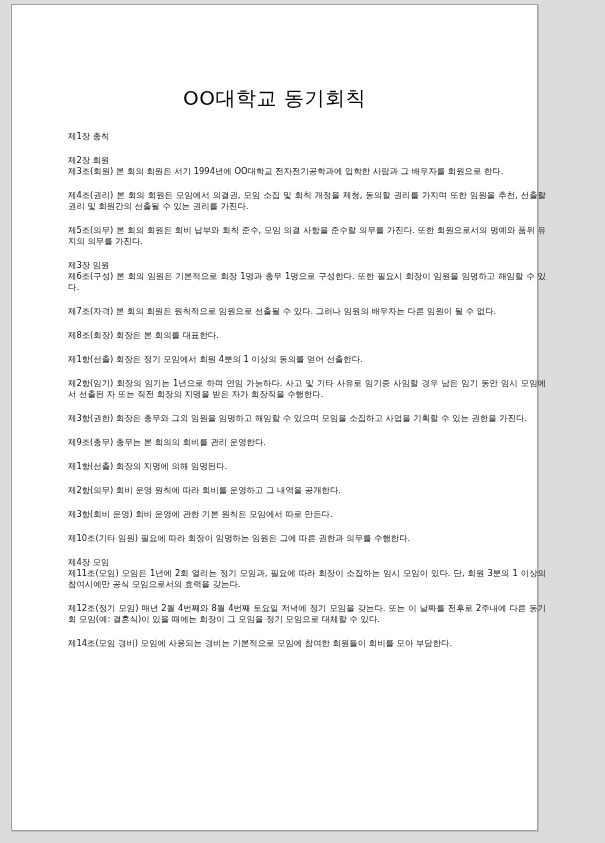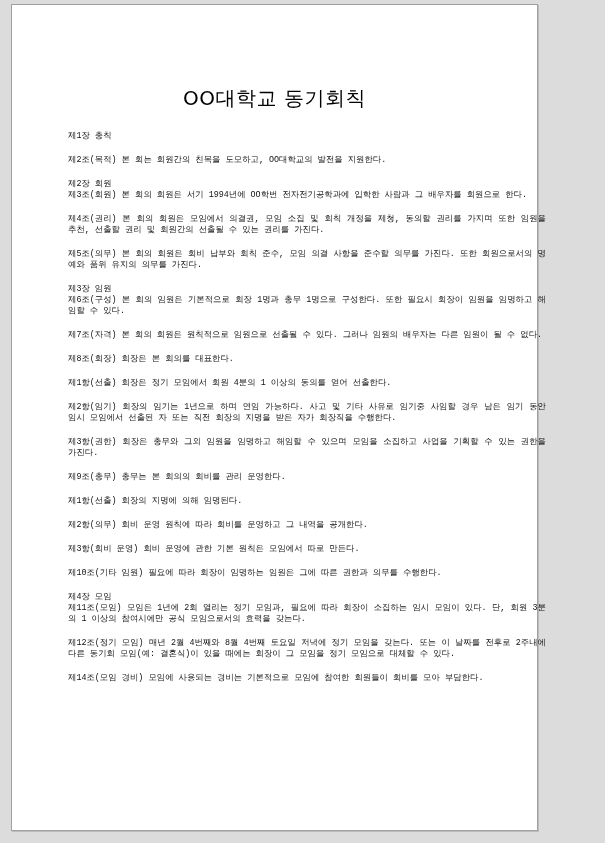--- a/index.html
+++ b/index.html
@@ -45,38 +45,34 @@
       color: #111;
     }
     .block {
       margin: 0 0 13px 0;
       text-align: justify;
     }
     .block.gap-large {
     }
     .line {
       display: block;
-      font-family: Liberation Mono, monospace;
     }
   </style>
 </head>
 <body>
 
 <div class="page">
   <div class="title">OO대학교 동기회칙</div>
   <div class="body">
     <div class="block">
       <span class="line">제1장 총칙</span>
     </div>
     <div class="block">
-      <span class="line">제2조(목적) 본 회는 회원간의 친목을 도모하고, OO대학교의 발전을 지원한다.</span>
-    </div>
-    <div class="block">
       <span class="line">제2장 회원</span>
-      <span class="line">제3조(회원) 본 회의 회원은 서기 1994년에 OO학번 전자전기공학과에 입학한 사람과 그 배우자를 회원으로 한다.</span>
+      <span class="line">제3조(회원) 본 회의 회원은 서기 1994년에 OO대학교 전자전기공학과에 입학한 사람과 그 배우자를 회원으로 한다.</span>
     </div>
     <div class="block">
       <span class="line">제4조(권리) 본 회의 회원은 모임에서 의결권, 모임 소집 및 회칙 개정을 제청, 동의할 권리를 가지며 또한 임원을 추천, 선출할 권리 및 회원간의 선출될 수 있는 권리를 가진다.</span>
     </div>
     <div class="block gap-large">
       <span class="line">제5조(의무) 본 회의 회원은 회비 납부와 회칙 준수, 모임 의결 사항을 준수할 의무를 가진다. 또한 회원으로서의 명예와 품위 유지의 의무를 가진다.</span>
     </div>
     <div class="block">
       <span class="line">제3장 임원</span>
       <span class="line">제6조(구성) 본 회의 임원은 기본적으로 회장 1명과 총무 1명으로 구성한다. 또한 필요시 회장이 임원을 임명하고 해임할 수 있다.</span>

